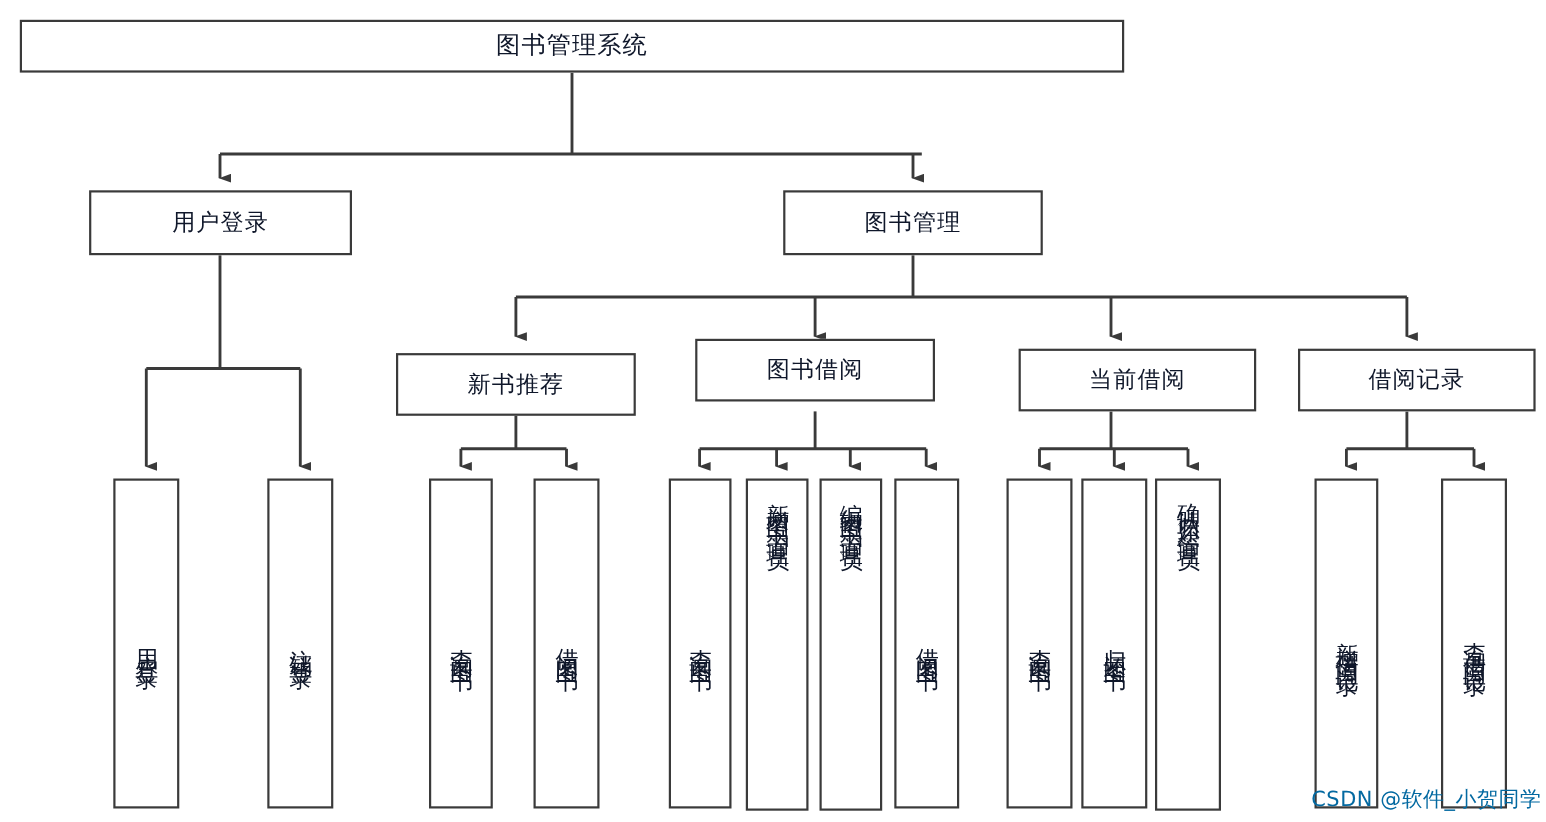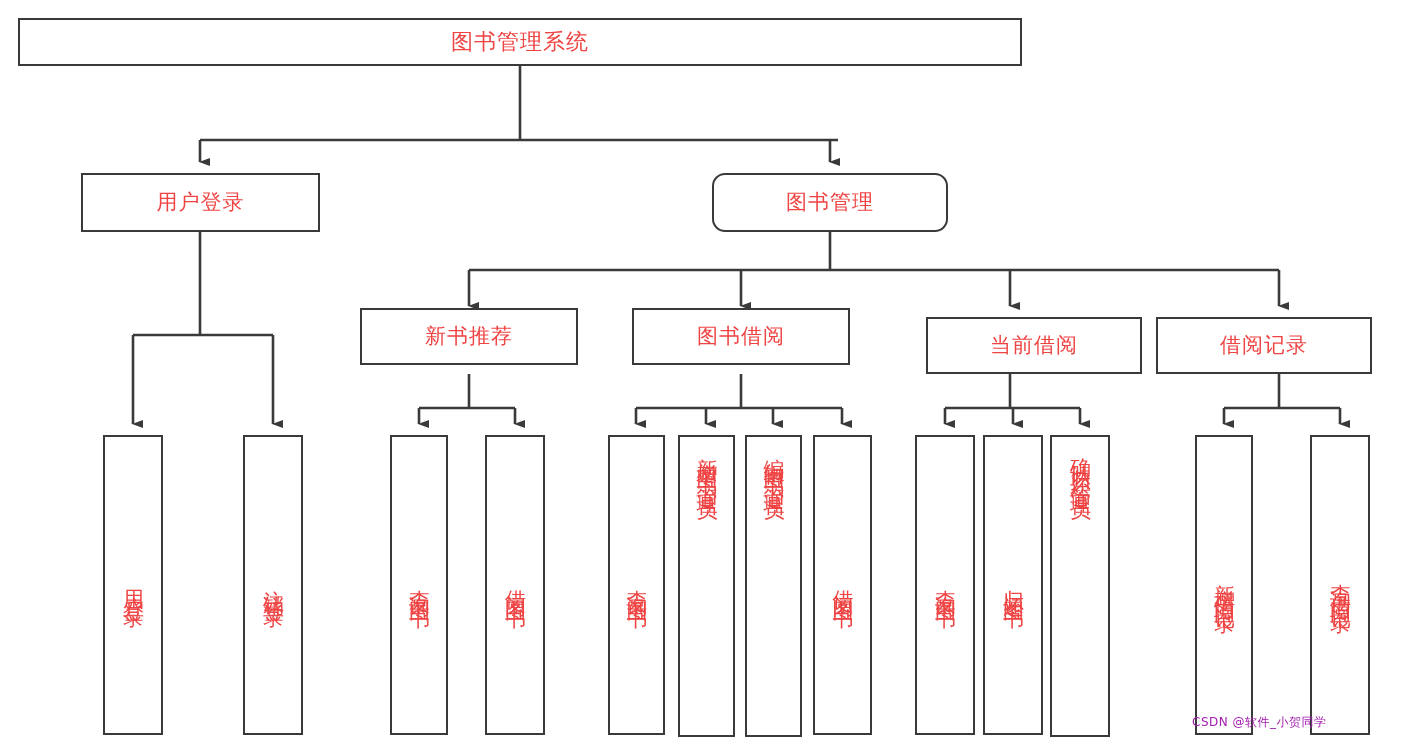--- a/index.html
+++ b/index.html
@@ -27,21 +27,21 @@
     pointer-events: none;
   }
   .node {
     position: absolute;
     box-sizing: border-box;
     border: 2px solid #3a3a3a;
     background: #ffffff;
     display: flex;
     align-items: center;
     justify-content: center;
-    color: #ef4444;
+    color: #0f172a;
     font-size: 21px;
     line-height: 1.18;
     letter-spacing: 1px;
     white-space: nowrap;
   }
   .node.root {
     font-size: 22px;
   }
   
   .node.leaf {
@@ -58,22 +58,22 @@
     letter-spacing: 6px;
     line-height: 1;
     white-space: nowrap;
   }
   .node.leaf.center {
     align-items: center;
     padding-top: 0;
   }
   .watermark {
     position: absolute;
-    color: #a21caf;
-    font-size: 12px;
+    color: #0369a1;
+    font-size: 19px;
     letter-spacing: 0.5px;
     white-space: nowrap;
     user-select: none;
   }
 </style>
 </head>
 <body>
 
 <div id="canvas">
 
@@ -127,34 +127,34 @@
     </g>
   </svg>
 
   <div class="node root" style="left:18px;top:18px;width:1004px;height:48px;">
     <span>图书管理系统</span>
   </div>
 
   <div class="node" style="left:81px;top:173px;width:239px;height:59px;">
     <span>用户登录</span>
   </div>
-  <div class="node" style="left:712px;top:173px;width:236px;height:59px;border-radius:13px;">
+  <div class="node" style="left:712px;top:173px;width:236px;height:59px;">
     <span>图书管理</span>
   </div>
 
-  <div class="node" style="left:360px;top:308px;width:218px;height:57px;">
+  <div class="node" style="left:360px;top:321px;width:218px;height:57px;">
     <span>新书推荐</span>
   </div>
   <div class="node" style="left:632px;top:308px;width:218px;height:57px;">
     <span>图书借阅</span>
   </div>
   <div class="node" style="left:902px;top:317px;width:216px;height:57px;margin-left:24px;">
     <span>当前借阅</span>
   </div>
-  <div class="node" style="left:1156px;top:317px;width:216px;height:57px;">
+  <div class="node" style="left:1180px;top:317px;width:216px;height:57px;">
     <span>借阅记录</span>
   </div>
 
   <div class="node leaf center" style="left:103px;top:435px;width:60px;height:300px;">
     <span class="vtext">用户登录</span>
   </div>
   <div class="node leaf center" style="left:243px;top:435px;width:60px;height:300px;">
     <span class="vtext">注销登录</span>
   </div>
 

